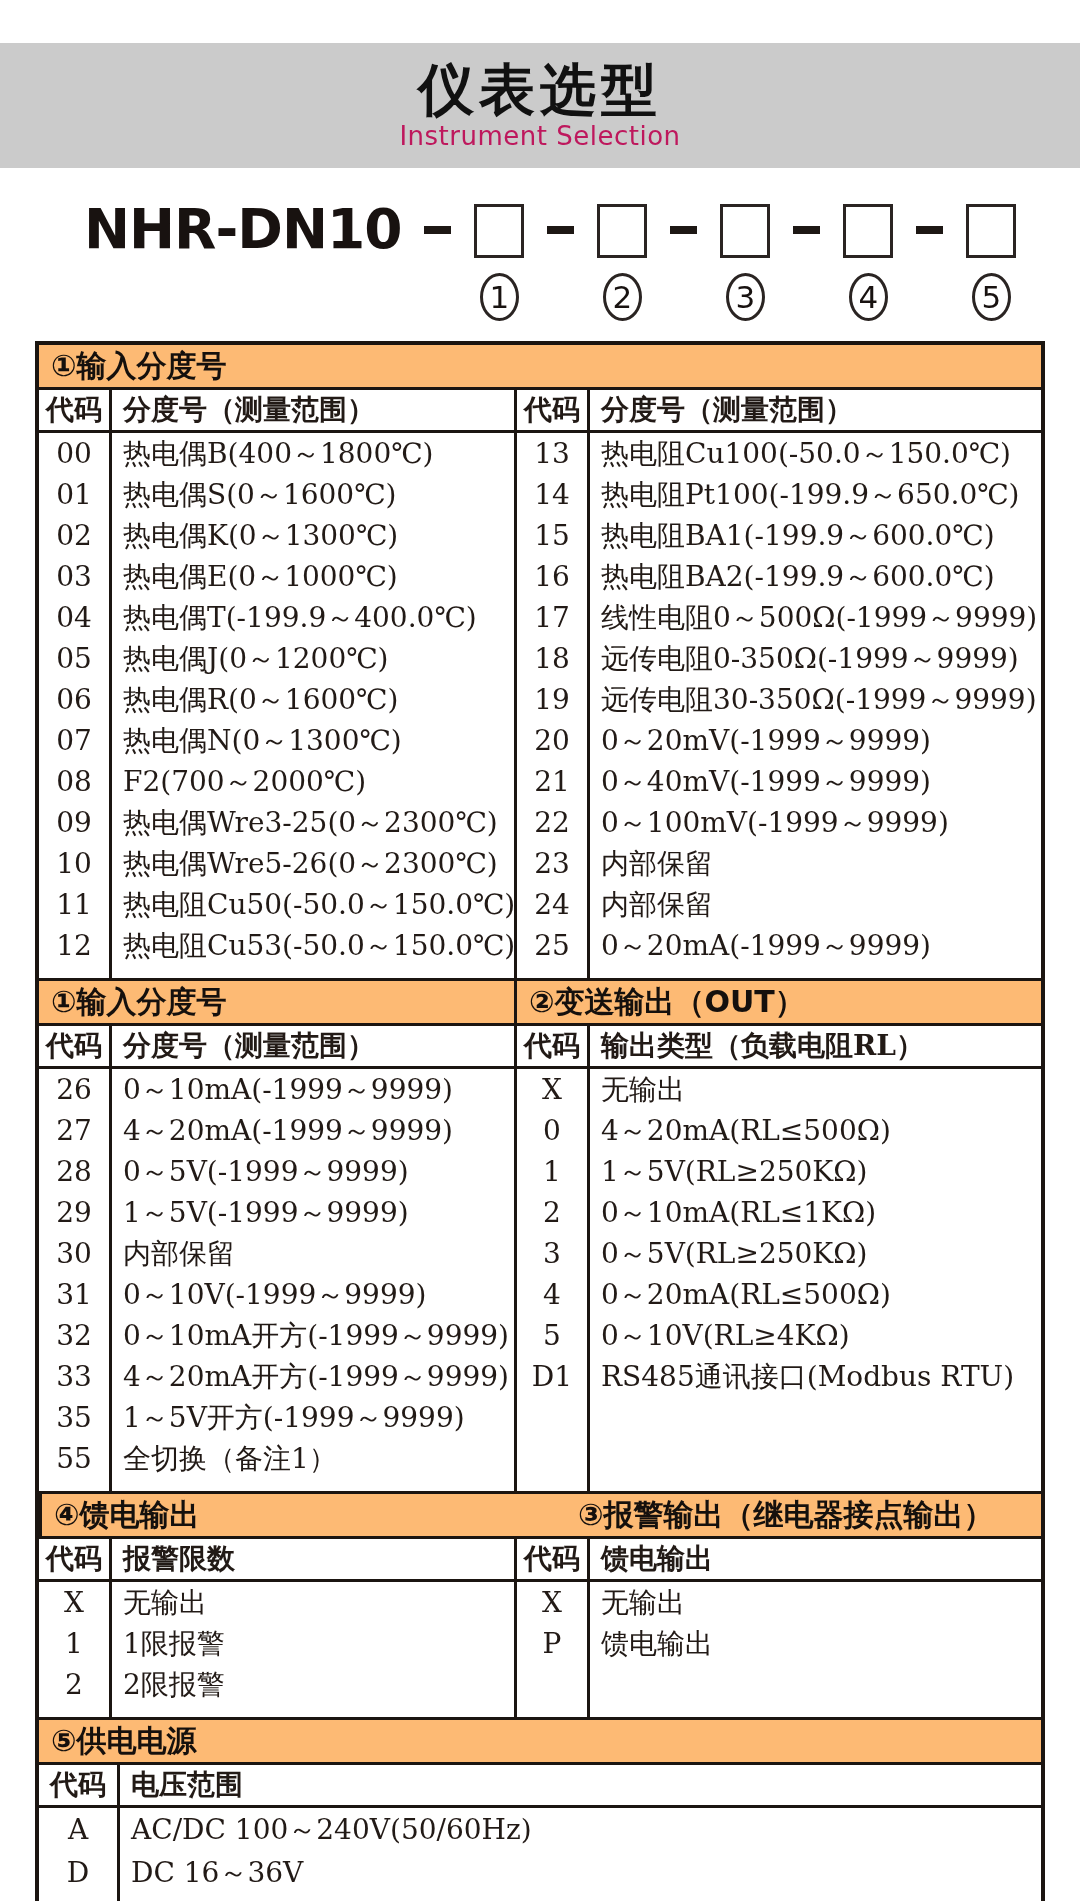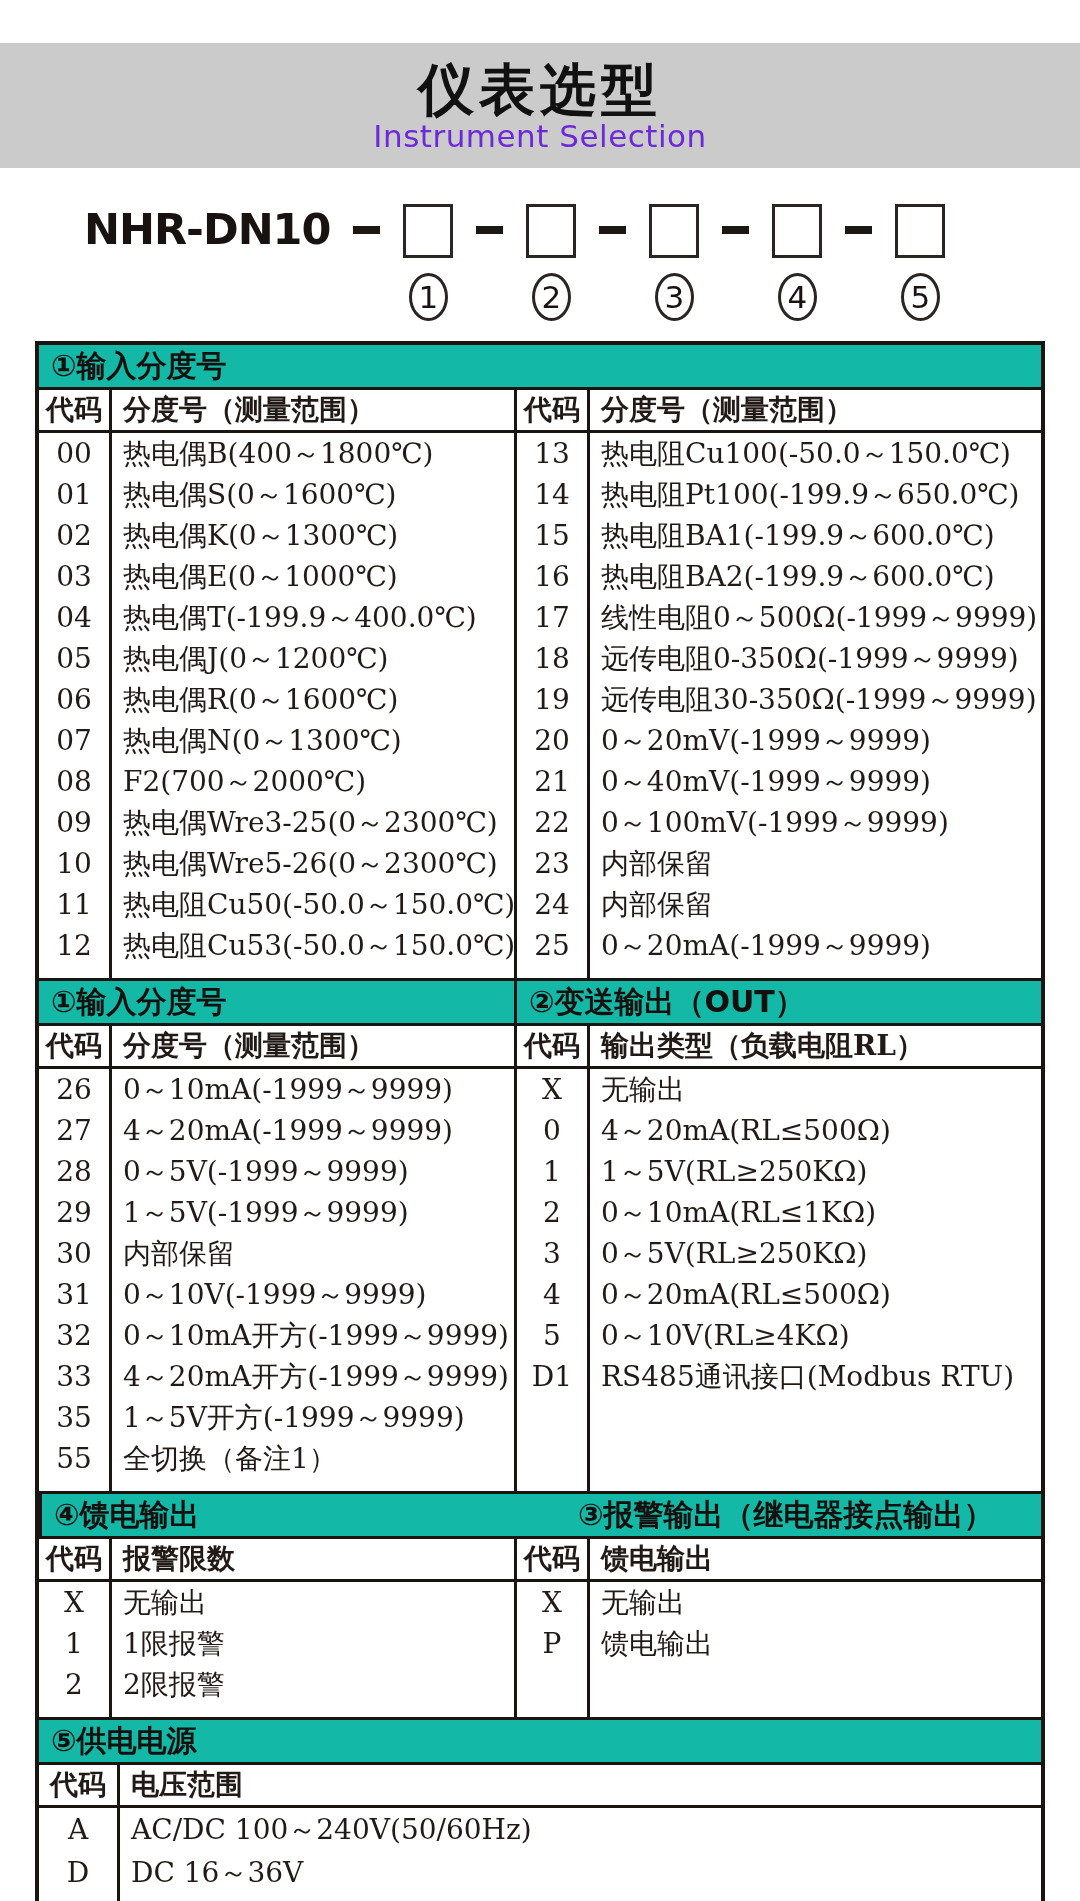--- a/index.html
+++ b/index.html
@@ -15,30 +15,30 @@
     text-align:center;
   }
   .banner .title{
     margin:0;padding-top:16px;
     font-family:"DejaVu Sans","Liberation Sans",sans-serif;
     font-size:56px;line-height:62px;font-weight:bold;letter-spacing:5px;
     color:#111;
   }
   .banner .subtitle{
     font-family:"DejaVu Sans","Liberation Sans",sans-serif;
-    font-size:31px;line-height:30px;color:#6d28d9;letter-spacing:0.5px;
+    font-size:26px;line-height:30px;color:#be185d;letter-spacing:0.5px;
   }
   
   .model{
     display:flex;align-items:flex-start;
     margin:36px 0 0 84px;gap:23px;
   }
   .model .prefix{
     font-family:"DejaVu Sans","Liberation Sans",sans-serif;
-    font-weight:bold;font-size:43px;line-height:50px;letter-spacing:-1px;
+    font-weight:bold;font-size:55px;line-height:50px;letter-spacing:-1px;
     color:#181210;
   }
   .model .dash{
     width:27px;height:8px;background:#1d1714;margin-top:22px;flex:none;
   }
   .slot{display:flex;flex-direction:column;align-items:center;flex:none;}
   .slot .box{width:44px;height:48px;border:3px solid #2a2422;background:#fff;}
   .slot .num{
     margin-top:15px;
     width:33px;height:42px;border:3px solid #2a2422;border-radius:50%;
@@ -48,21 +48,21 @@
   
   .frame{
     box-sizing:border-box;
     margin:20px 0 0 35px;width:1010px;
     border:4px solid #1b1511;
     background:#fff;
   }
   .block{border-top:3px solid #1b1511;}
   .block:first-child{border-top:none;}
   .band{
-    display:flex;background:#14b8a6;border-bottom:3px solid #1b1511;
+    display:flex;background:#fdba74;border-bottom:3px solid #1b1511;
     font-family:"DejaVu Sans","Liberation Sans",sans-serif;
     font-weight:bold;font-size:30px;line-height:42px;height:42px;
     color:#15100d;
   }
   .band .band-cell{box-sizing:border-box;padding-left:12px;overflow:hidden;white-space:nowrap;}
   .band .band-left{width:475px;}
   .band .band-right{flex:1;border-left:3px solid #1b1511;}
   .band .band-full{flex:1;}
   .cols{display:flex;align-items:stretch;}
   .half{position:relative;box-sizing:border-box;overflow:hidden;}

